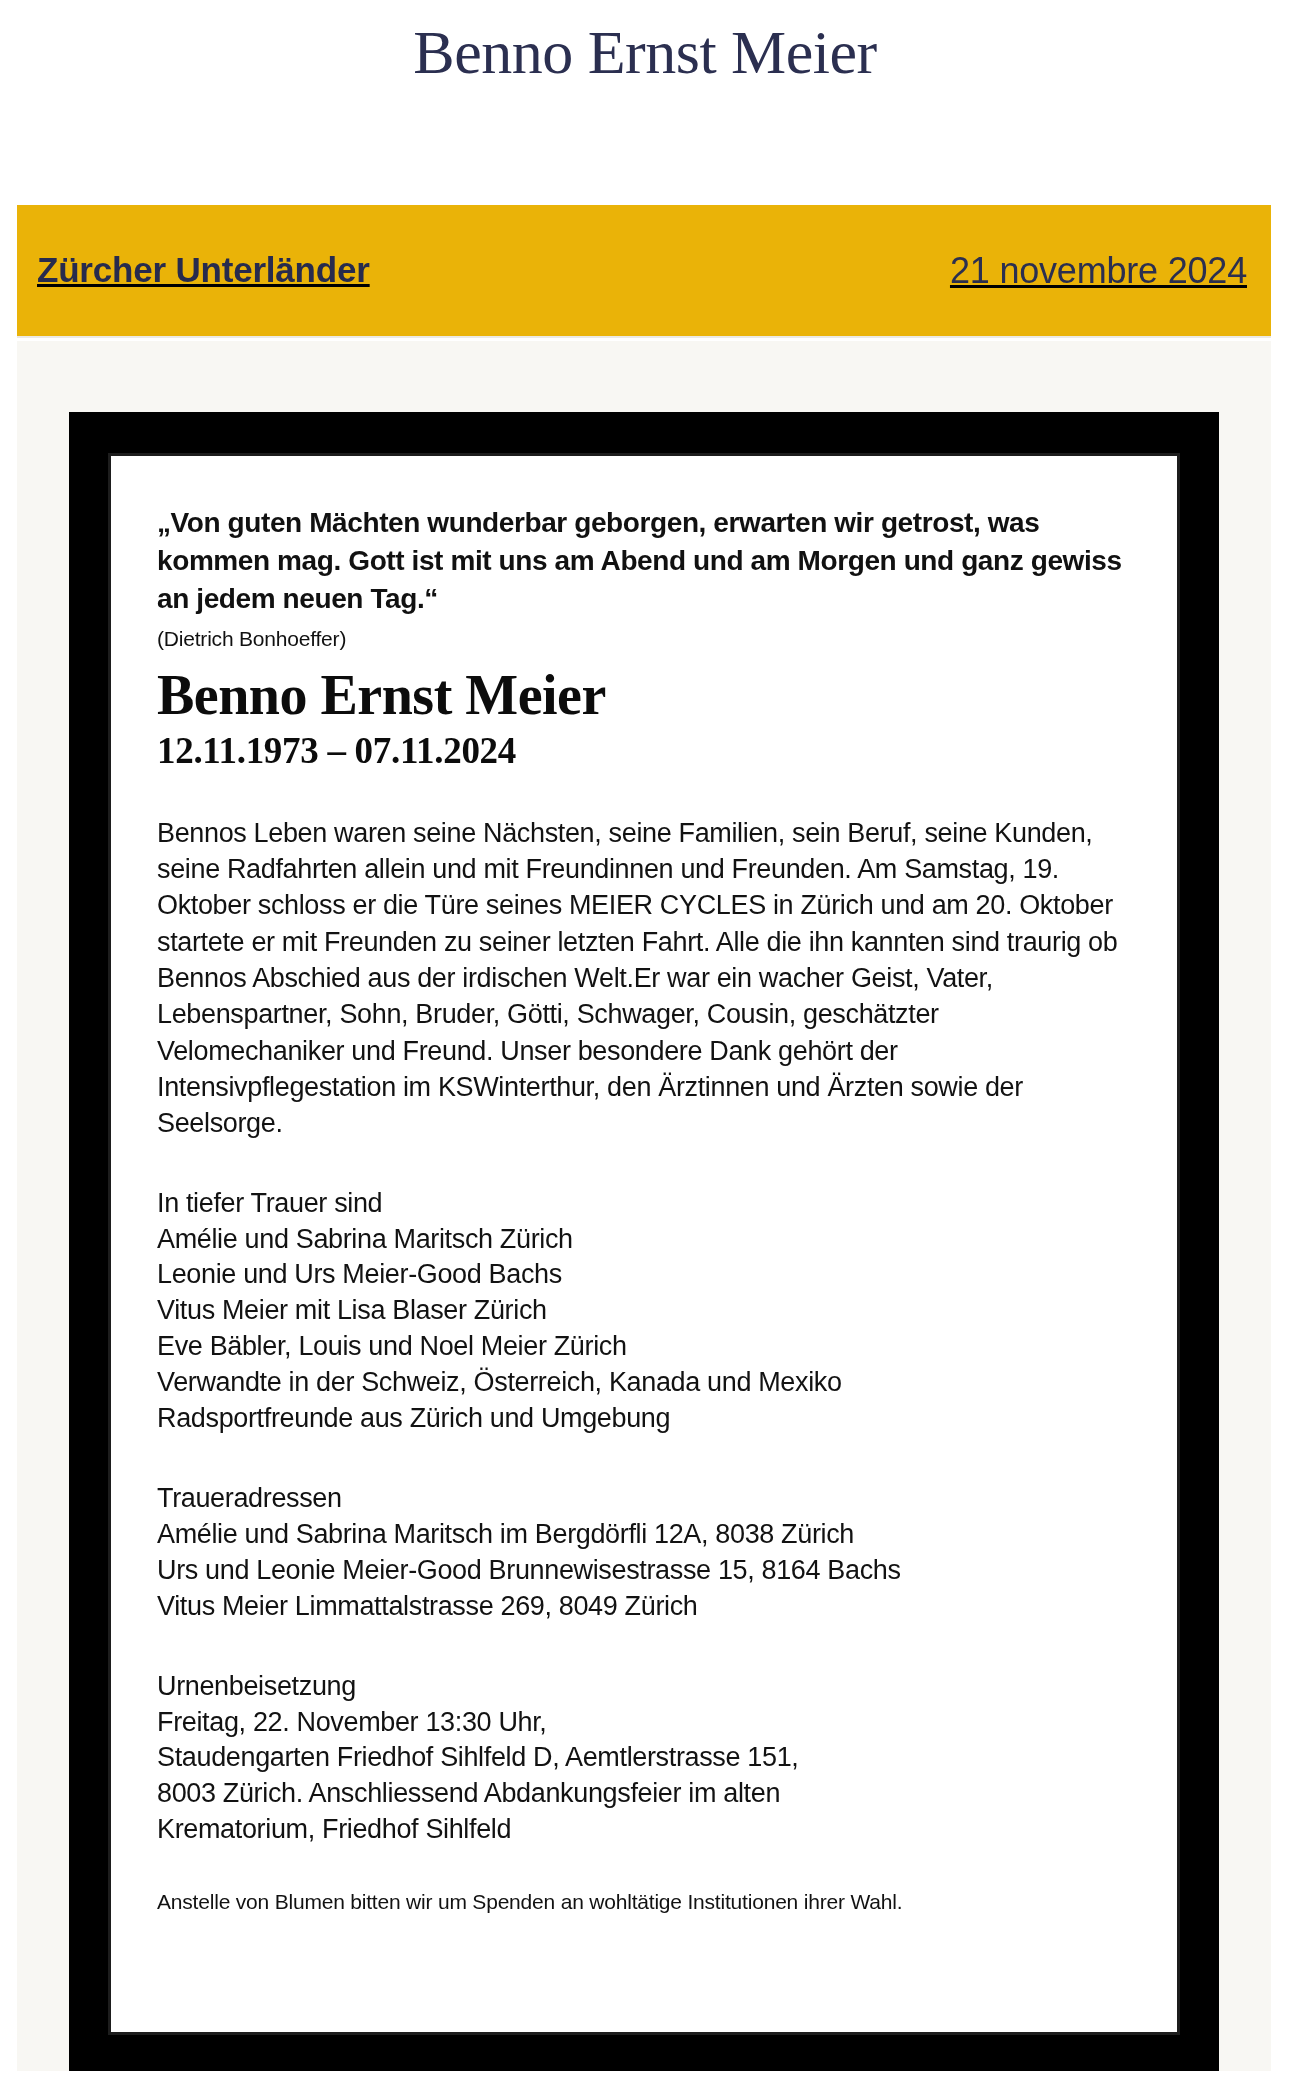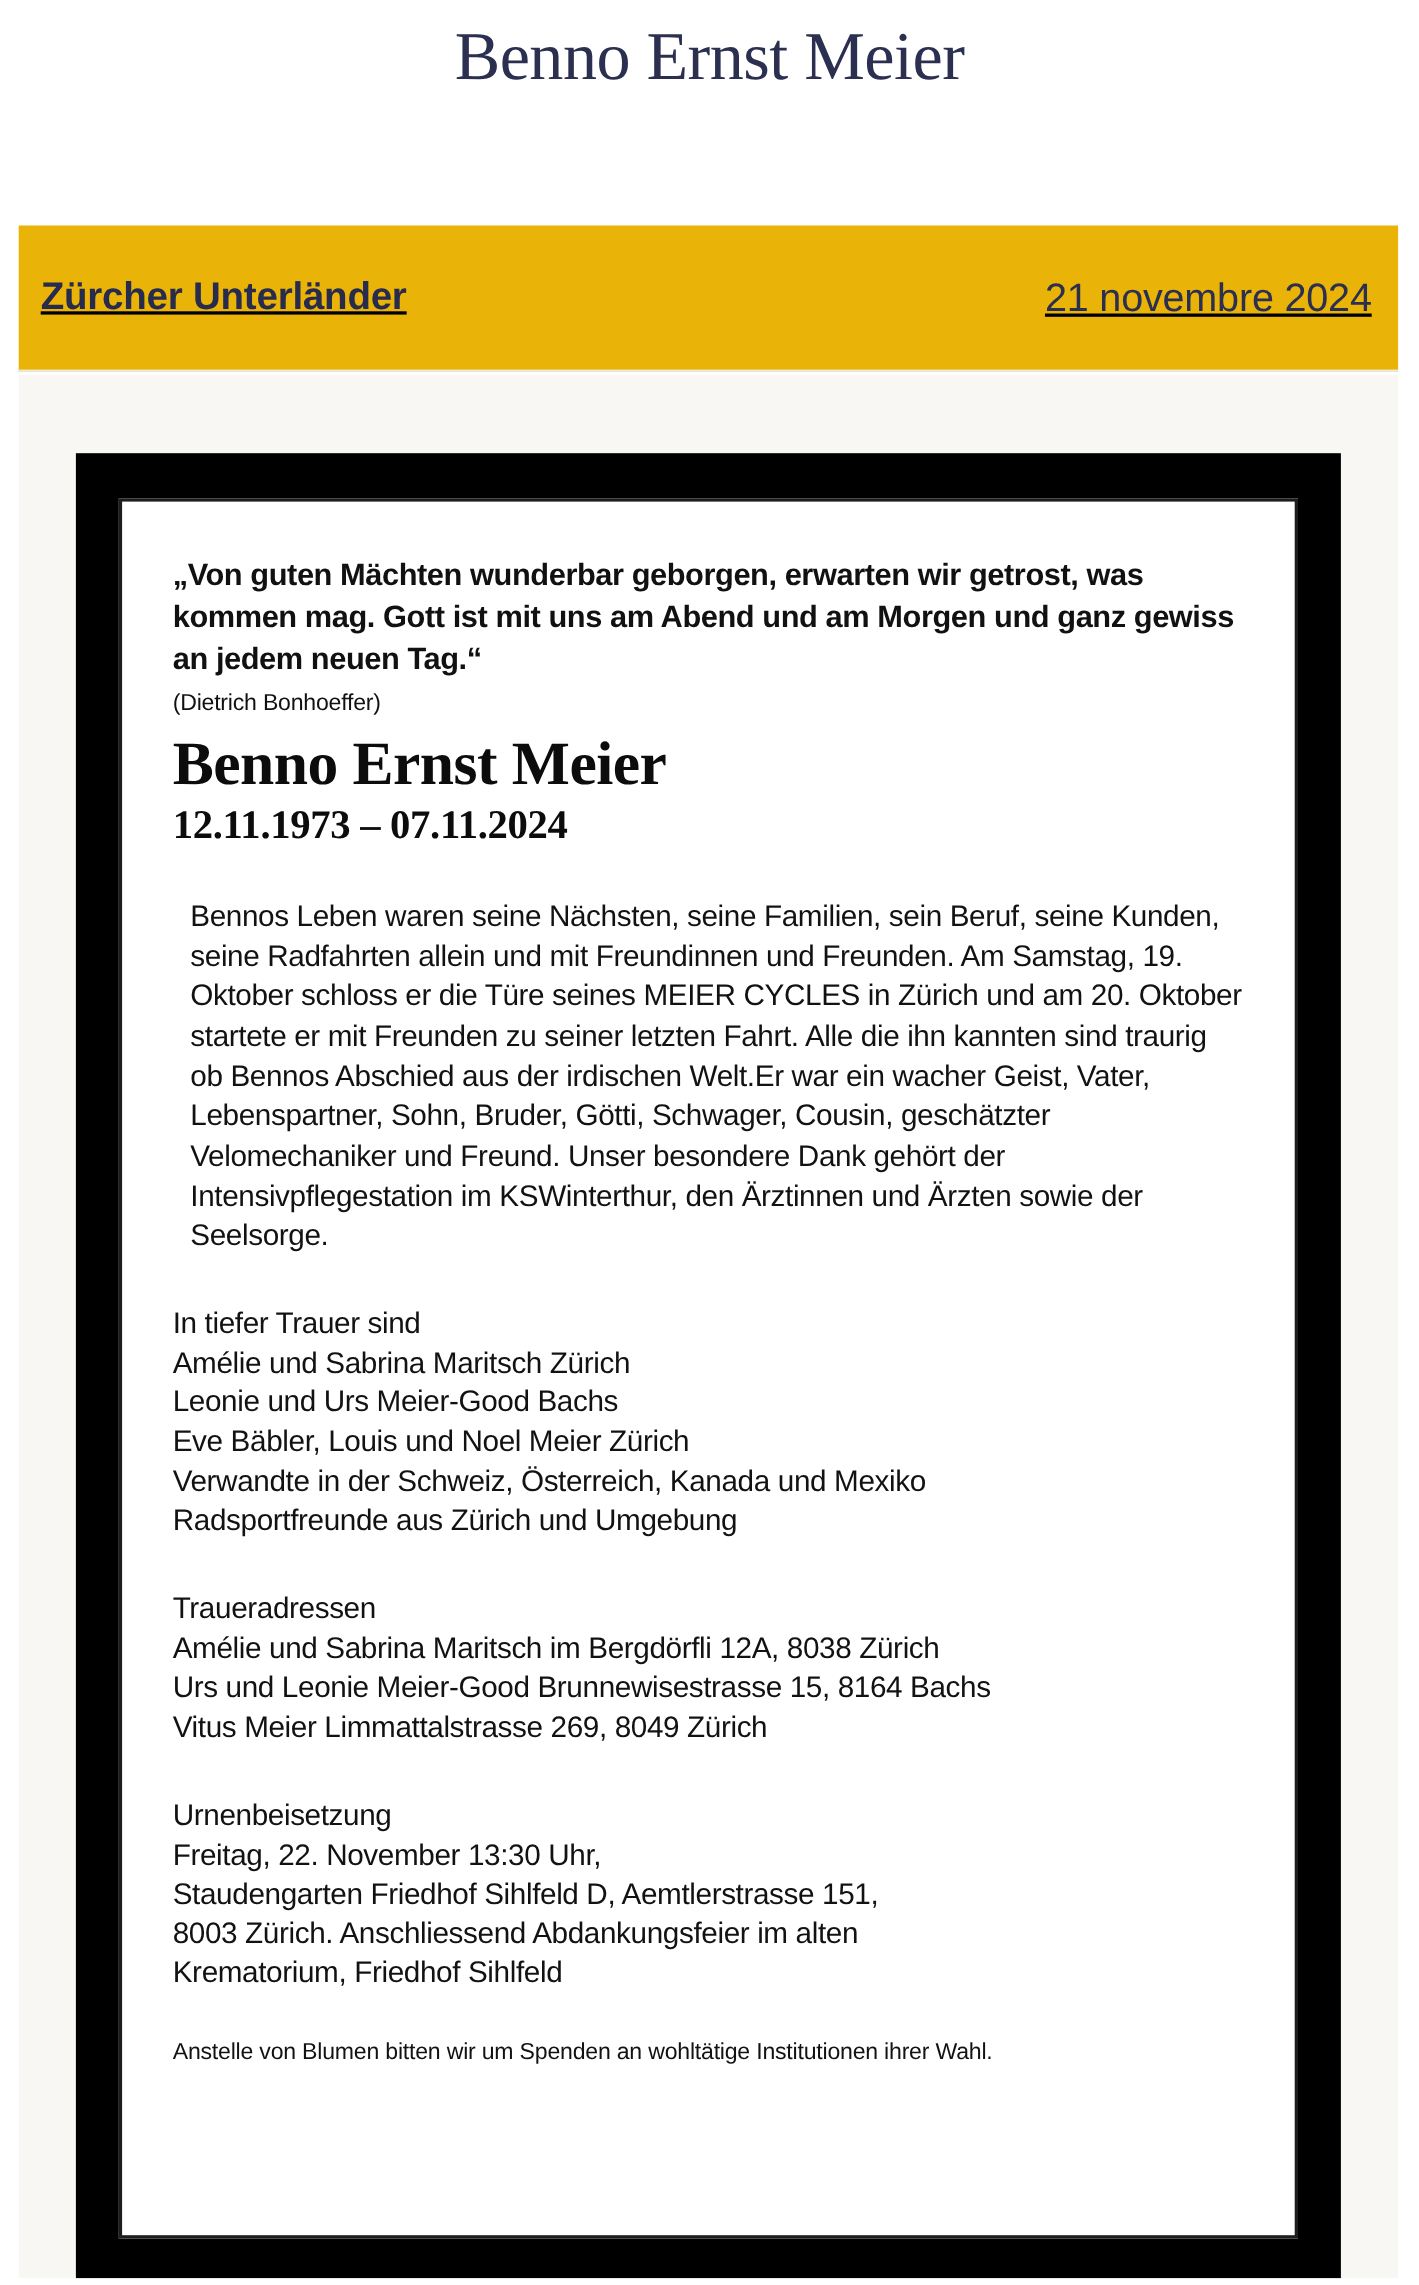--- a/index.html
+++ b/index.html
@@ -137,21 +137,21 @@
     letter-spacing: -0.3px;
     margin: 4px 0 0 0;
     color: #0c0c0c;
   }
 
   .bio {
     font-size: 27px;
     font-weight: 400;
     line-height: 1.345;
     letter-spacing: -0.35px;
-    margin: 42px 0 0 16px;
+    margin: 42px 0 0 0;
     color: #121212;
   }
 
   .block {
     margin: 44px 0 0 0;
   }
   .block .line {
     font-size: 27px;
     font-weight: 400;
     line-height: 1.33;
@@ -191,20 +191,21 @@
       <p class="deceased-name">Benno Ernst Meier</p>
 
       <p class="deceased-dates">12.11.1973 – 07.11.2024</p>
 
       <p class="bio">Bennos Leben waren seine Nächsten, seine Familien, sein Beruf, seine Kunden, seine Radfahrten allein und mit Freundinnen und Freunden. Am Samstag, 19. Oktober schloss er die Türe seines MEIER CYCLES in Zürich und am 20. Oktober startete er mit Freunden zu seiner letzten Fahrt. Alle die ihn kannten sind traurig ob Bennos Abschied aus der irdischen Welt.Er war ein wacher Geist, Vater, Lebenspartner, Sohn, Bruder, Götti, Schwager, Cousin, geschätzter Velomechaniker und Freund. Unser besondere Dank gehört der Intensivpflegestation im KSWinterthur, den Ärztinnen und Ärzten sowie der Seelsorge.</p>
 
       <div class="block">
         <div class="line">In tiefer Trauer sind</div>
         <div class="line">Amélie und Sabrina Maritsch Zürich</div>
         <div class="line">Leonie und Urs Meier-Good Bachs</div>
+        <div class="line">Vitus Meier mit Lisa Blaser Zürich</div>
         <div class="line">Eve Bäbler, Louis und Noel Meier Zürich</div>
         <div class="line">Verwandte in der Schweiz, Österreich, Kanada und Mexiko</div>
         <div class="line">Radsportfreunde aus Zürich und Umgebung</div>
       </div>
 
       <div class="block">
         <div class="line">Traueradressen</div>
         <div class="line">Amélie und Sabrina Maritsch im Bergdörfli 12A, 8038 Zürich</div>
         <div class="line">Urs und Leonie Meier-Good Brunnewisestrasse 15, 8164 Bachs</div>
         <div class="line">Vitus Meier Limmattalstrasse 269, 8049 Zürich</div>

